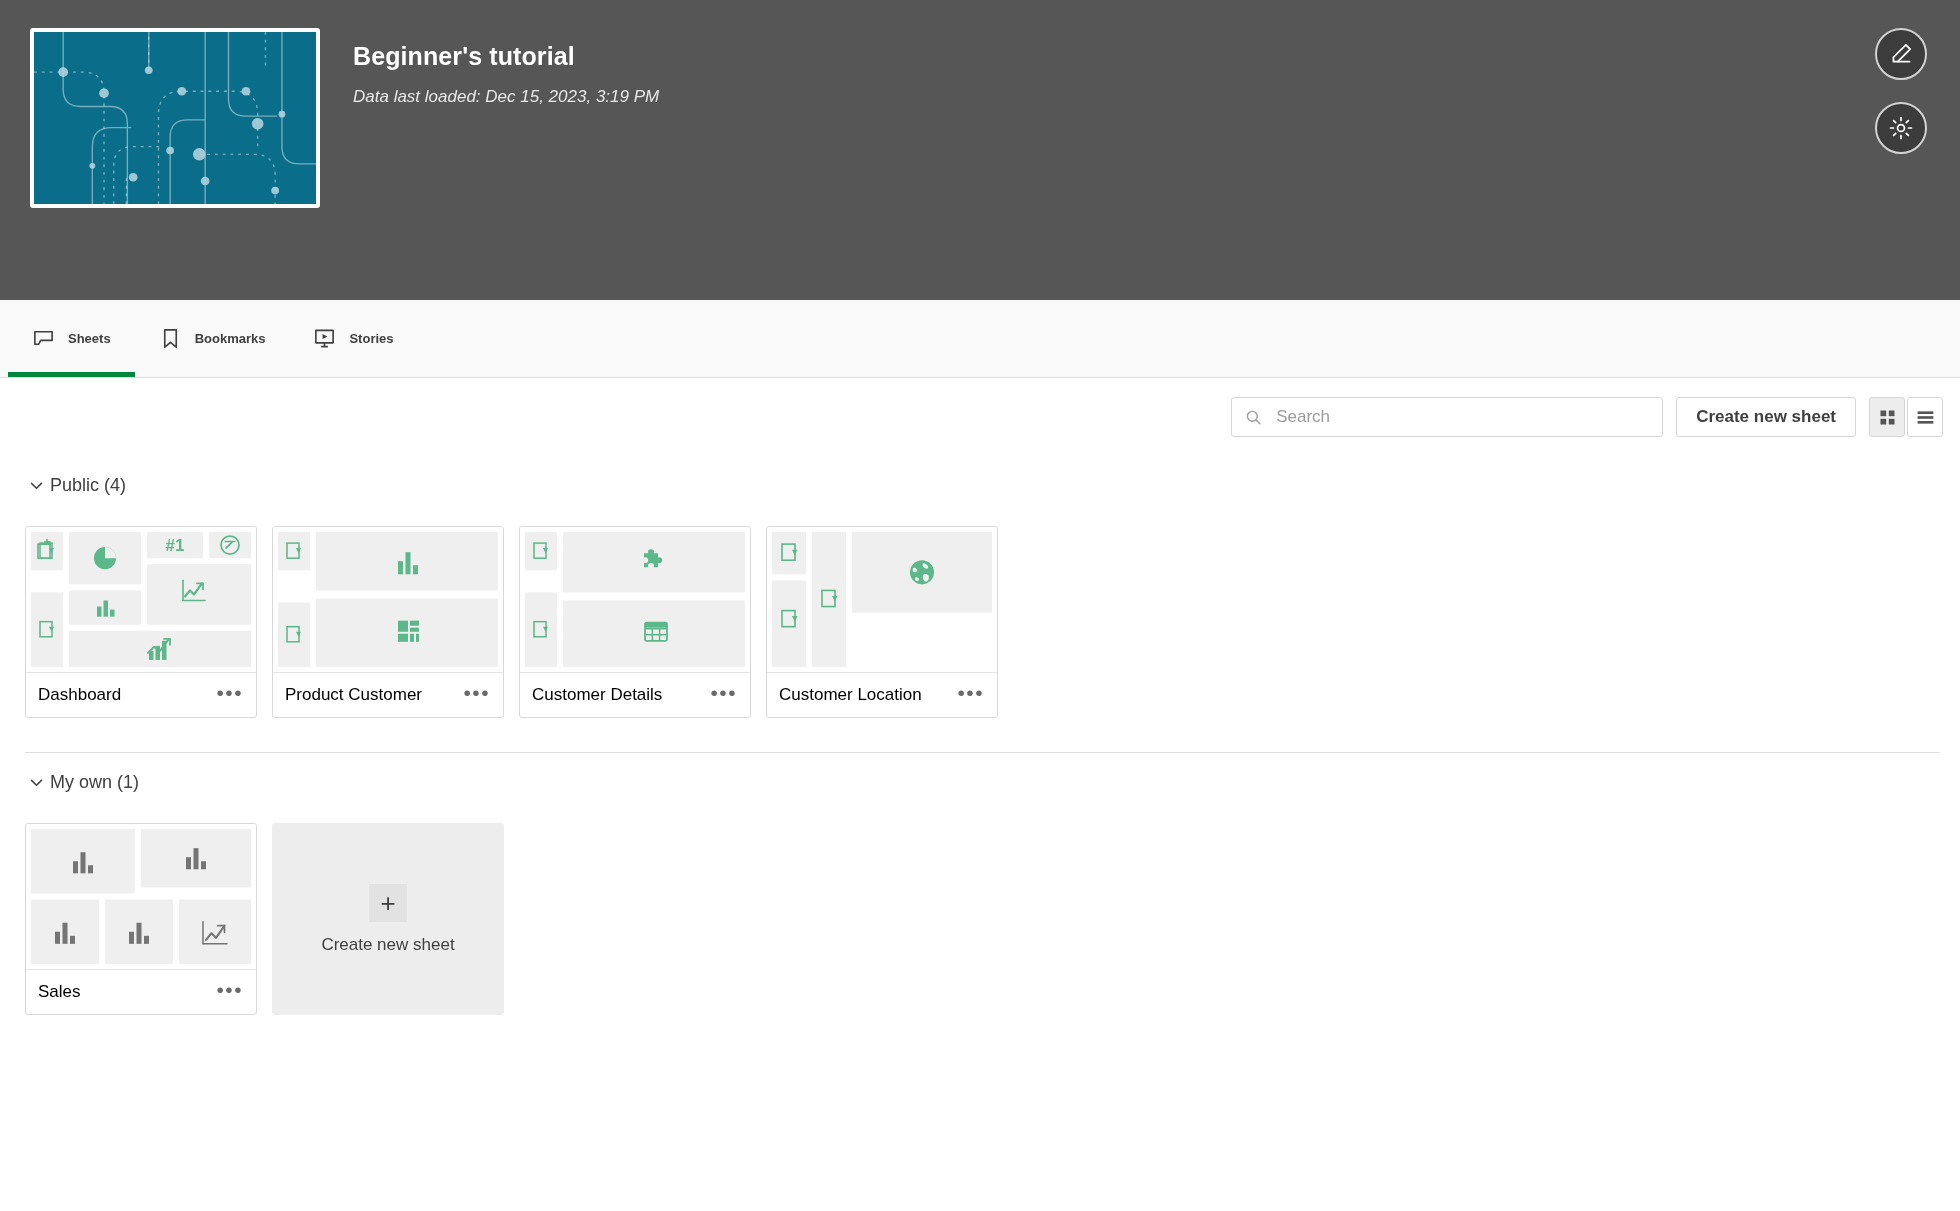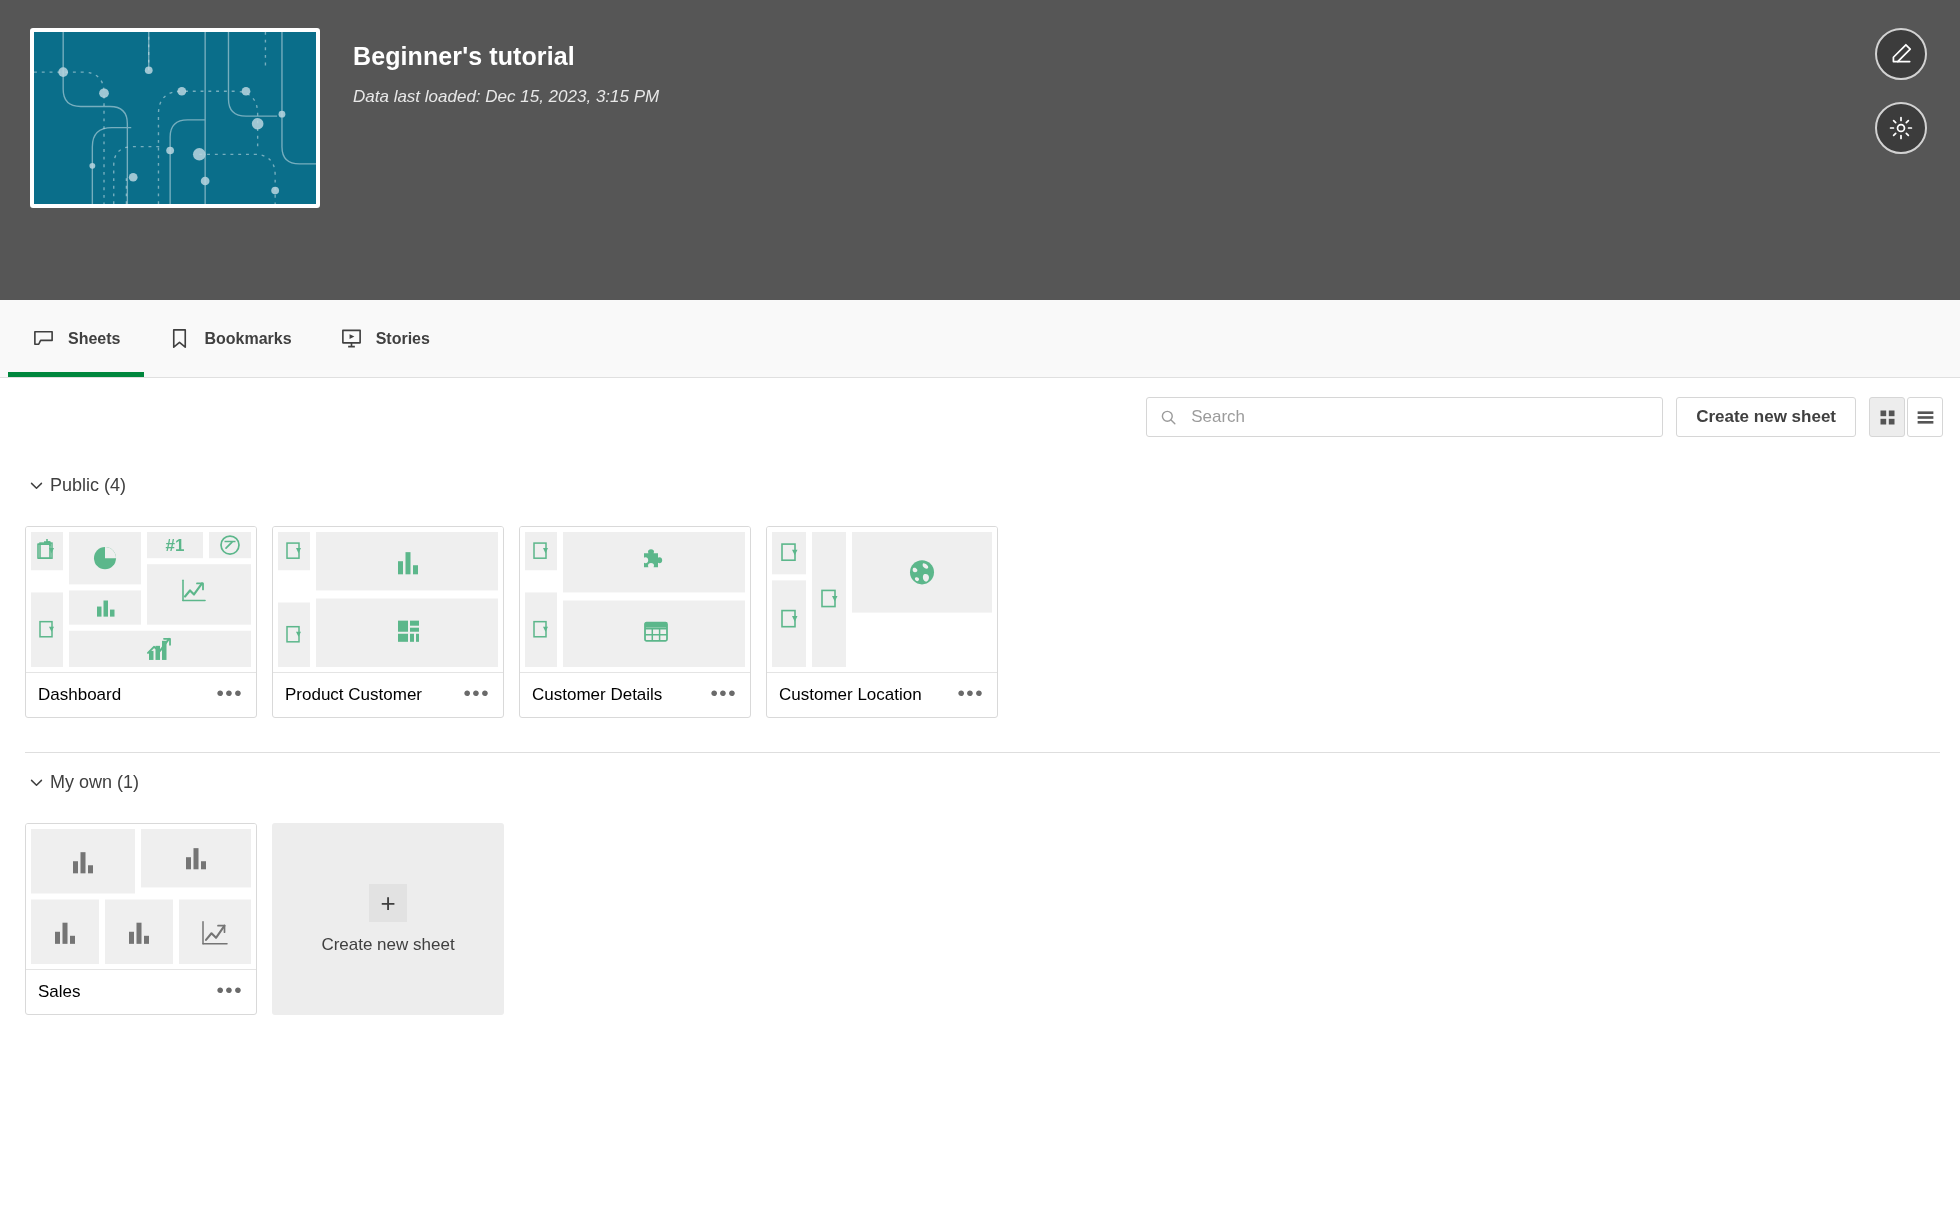--- a/index.html
+++ b/index.html
@@ -70,40 +70,40 @@
     display: flex;
     align-items: stretch;
     padding-left: 8px;
   }
   .tab {
     display: flex; align-items: center; gap: 13px;
     padding: 0 24px;
     cursor: pointer;
     position: relative;
     color: #404040;
-    font-size: 16px;
+    font-size: 13px;
     font-weight: bold;
   }
   .tab .tab-ico { display: flex; align-items: center; }
   .tab .tab-ico svg { width: 23px; height: 23px; }
   .tab.active::after {
     content: "";
     position: absolute; left: 0; right: 0; bottom: 0;
     height: 5px; background: #00873d;
   }
 
   
   .toolbar {
     height: 78px;
     display: flex; align-items: center; justify-content: flex-end;
     padding: 0 17px 0 0;
     gap: 13px;
   }
   .search-box {
-    width: 517px; height: 40px;
+    width: 432px; height: 40px;
     border: 1px solid #d6d6d6;
     border-radius: 3px;
     background: #fff;
     display: flex; align-items: center;
     padding: 0 12px;
     gap: 11px;
   }
   .search-box svg { width: 19px; height: 19px; flex: none; }
   .search-box input {
     border: none; outline: none;
@@ -260,21 +260,21 @@
         <circle cx="176" cy="156" r="4.5"></circle>
         <circle cx="248" cy="166" r="4"></circle>
         <circle cx="102" cy="152" r="4.5"></circle>
         <circle cx="60" cy="140" r="3"></circle>
       </g>
     </svg>
   </div>
 
   <div class="app-titles">
     <div class="app-title">Beginner's tutorial</div>
-    <div class="app-subtitle">Data last loaded: Dec 15, 2023, 3:15 PM</div>
+    <div class="app-subtitle">Data last loaded: Dec 15, 2023, 3:19 PM</div>
   </div>
 
   <div class="header-actions">
     <div class="round-btn">
       <svg viewBox="0 0 24 24" fill="none" stroke="#ffffff" stroke-width="1.6" stroke-linecap="round" stroke-linejoin="round">
         <path d="M16.5 3.5l4 4L9 19H5v-4z"></path>
         <path d="M9 19h11"></path>
       </svg>
     </div>
     <div class="round-btn">

